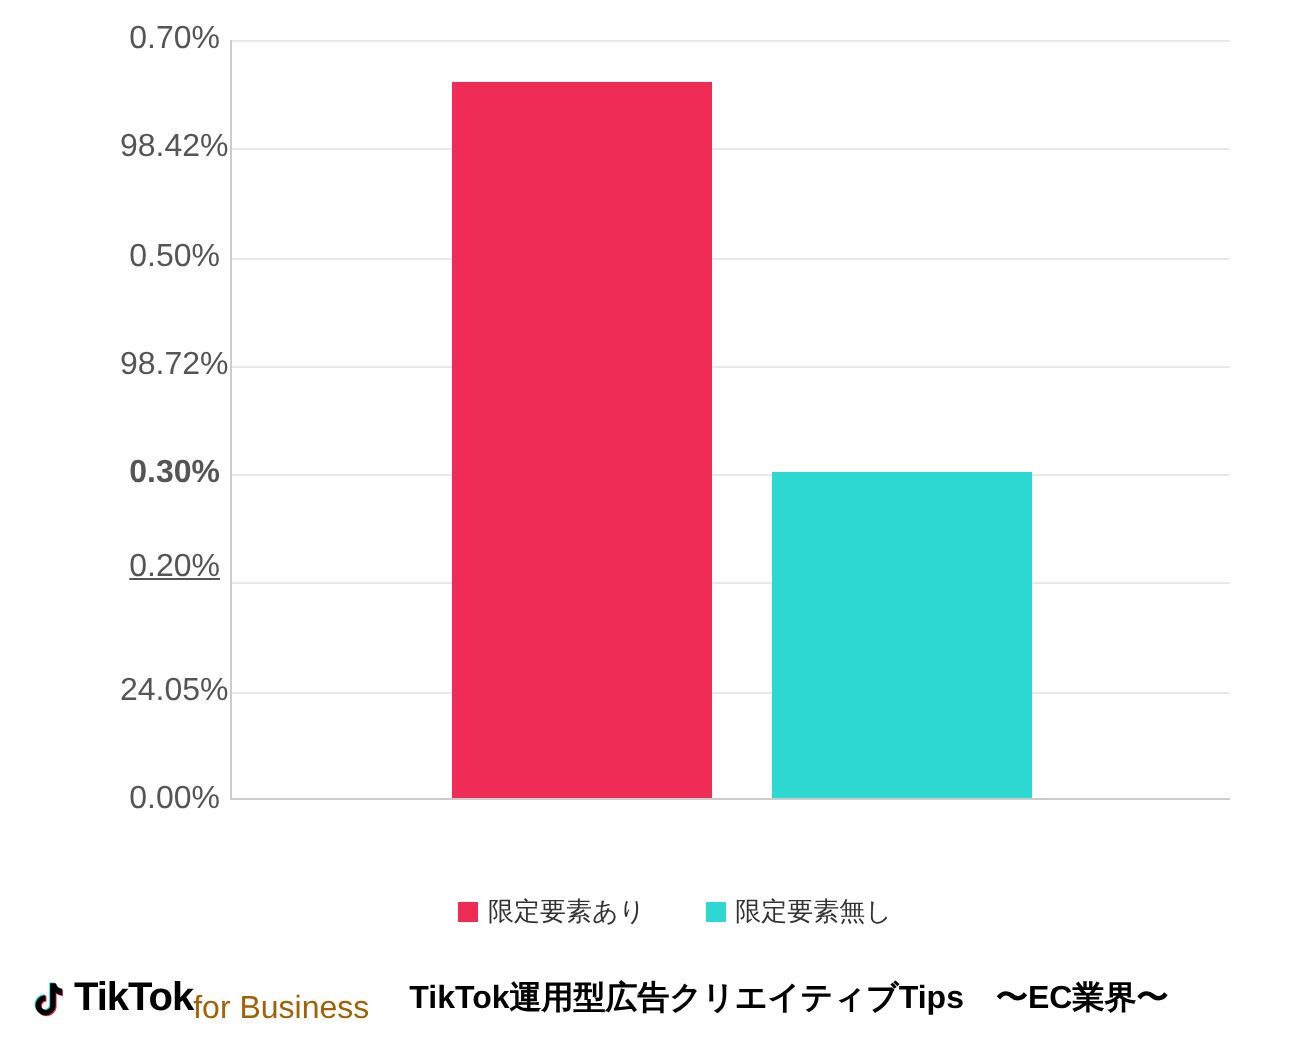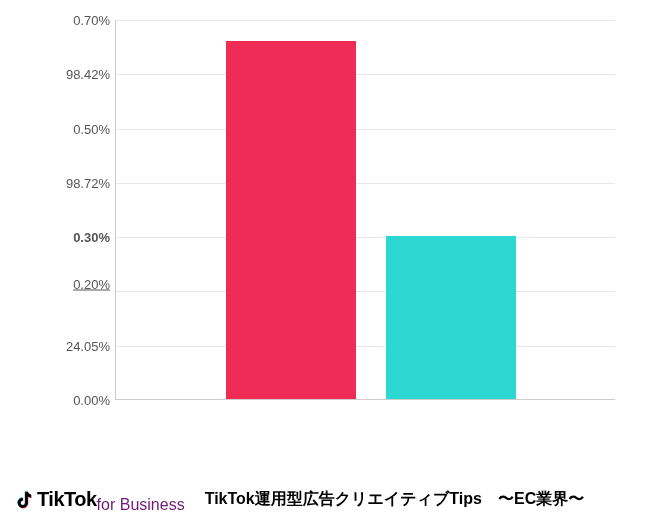--- a/index.html
+++ b/index.html
@@ -30,21 +30,21 @@
     position: absolute;
     left: 0;
     width: 100%;
     border-top: 1px solid #e8e8e8;
   }
   .y-tick {
     position: absolute;
     left: 0;
     width: 50px;
     text-align: right;
-    font-size: 13px;
+    font-size: 16px;
     color: #555;
     transform: translateY(-50%);
   }
   .bar {
     position: absolute;
     bottom: 0;
     width: 130px;
   }
   .bar1 { background: #ee2c56; }
   .bar2 { background: #2dd8d2; }
@@ -67,40 +67,50 @@
     position: absolute;
     left: 15px;
     bottom: 15px;
     display: flex;
     align-items: center;
     gap: 12px;
   }
   .tiktok-logo { display: flex; align-items: center; gap: 0; }
   .tiktok-icon { width: 22px; height: 24px; }
   .tiktok-text { font-weight: 900; font-size: 20px; letter-spacing: -0.5px; }
-  .for-biz { font-size: 16px; font-weight: 400; color: #701a75; margin-top: 12px; }
+  .for-biz { font-size: 16px; font-weight: 400; color: #a16207; margin-top: 12px; }
   .footer-caption { font-size: 16px; font-weight: 700; color: #000; margin-left: 8px; }
 </style>
 </head>
 <body>
 
 <div class="chart-area">
   <div class="y-axis"></div>
   <div class="plot">
     <div class="bars"></div>
   <div class="grid-line" style="top: 325.714px;"></div>
       <div class="grid-line" style="top: 271.429px;"></div>
       <div class="grid-line" style="top: 217.143px;"></div>
       <div class="grid-line" style="top: 162.857px;"></div>
       <div class="grid-line" style="top: 108.571px;"></div>
       <div class="grid-line" style="top: 54.2857px;"></div>
       <div class="grid-line" style="top: 0px;"></div>
       <div class="bar bar1" style="left: 110px; width: 130px; height: 358.286px;"></div>
       <div class="bar bar2" style="left: 270px; width: 130px; height: 162.857px;"></div>
     </div>
+  <div class="legend">
+    <div class="legend-item">
+      <span class="swatch sw1"></span>
+      <span>限定要素あり</span>
+    </div>
+    <div class="legend-item">
+      <span class="swatch sw2"></span>
+      <span>限定要素無し</span>
+    </div>
+  </div>
 <div class="y-tick" style="top: 380px;">0.00%</div>
     <div class="y-tick" style="top: 325.714px;">24.05%</div>
     <div class="y-tick" style="top: 264px; text-decoration: underline;">0.20%</div>
     <div class="y-tick" style="top: 217.143px; font-weight: bold;">0.30%</div>
     <div class="y-tick" style="top: 162.857px;">98.72%</div>
     <div class="y-tick" style="top: 108.571px;">0.50%</div>
     <div class="y-tick" style="top: 54.2857px;">98.42%</div>
     <div class="y-tick" style="top: 0px;">0.70%</div>
   </div>
 

